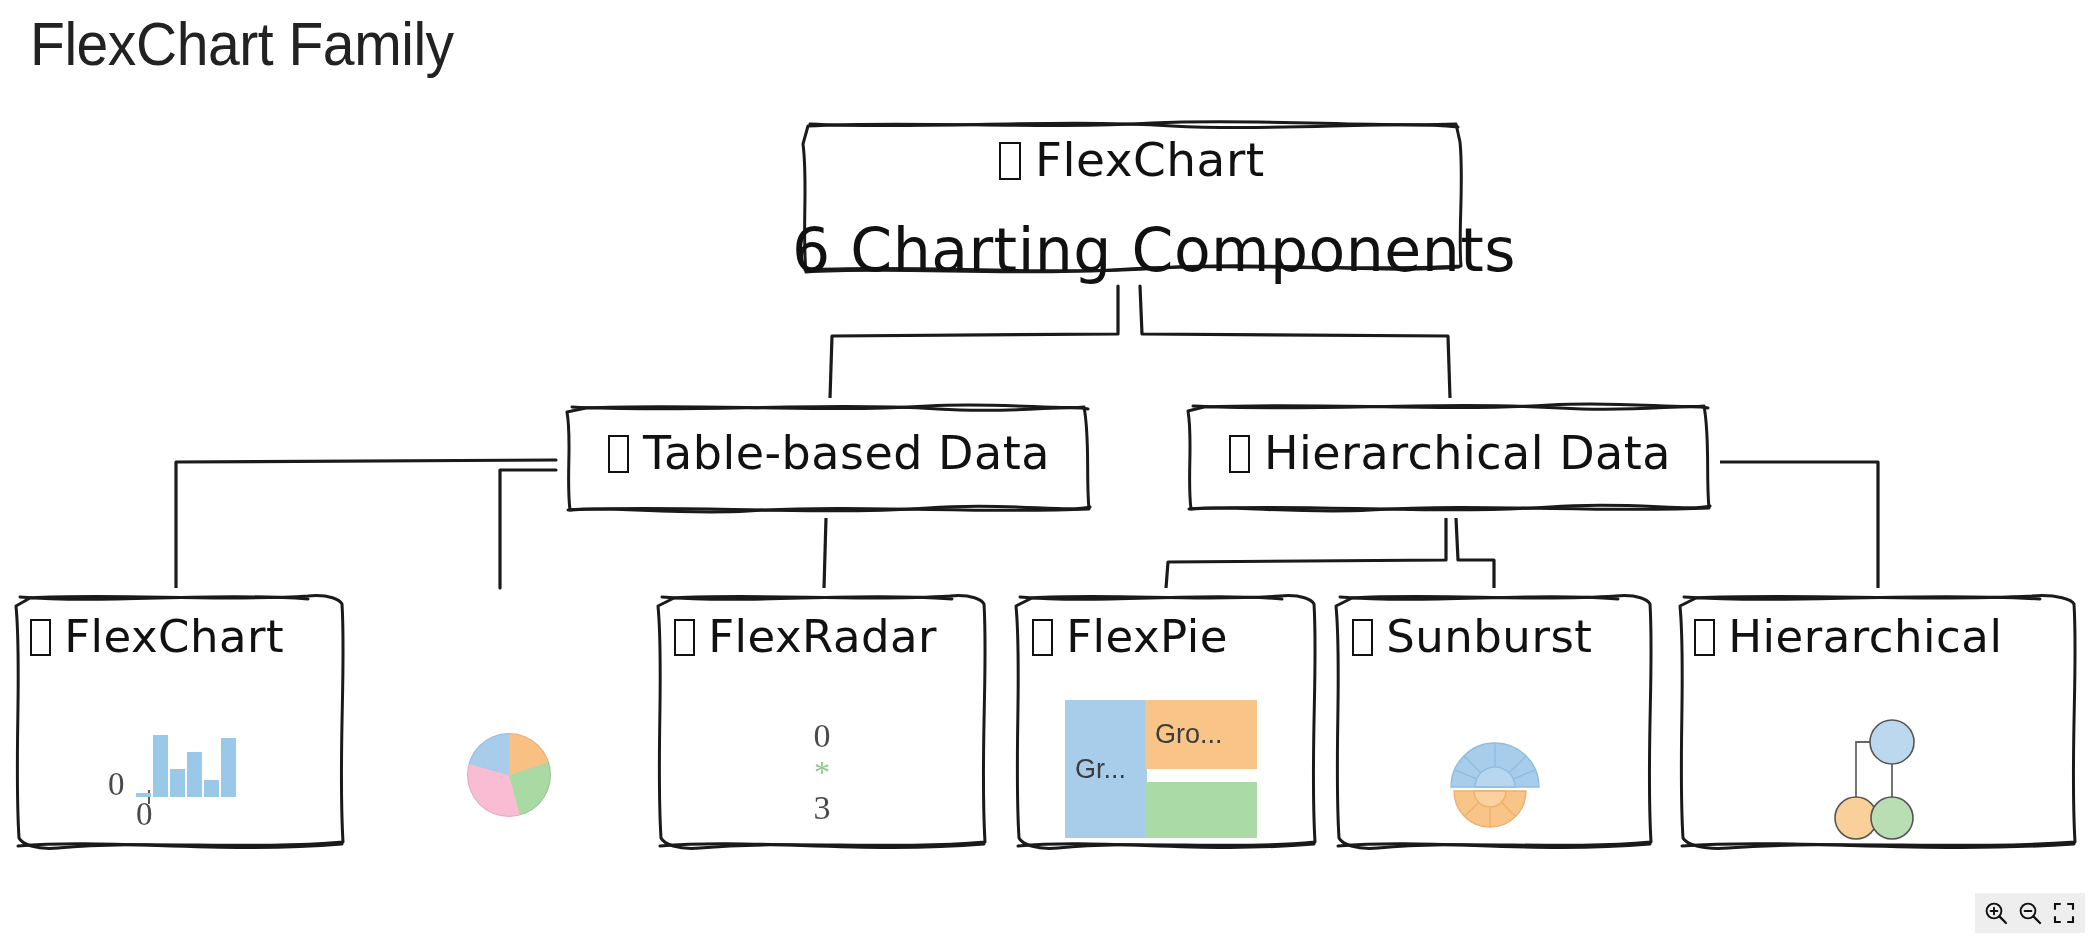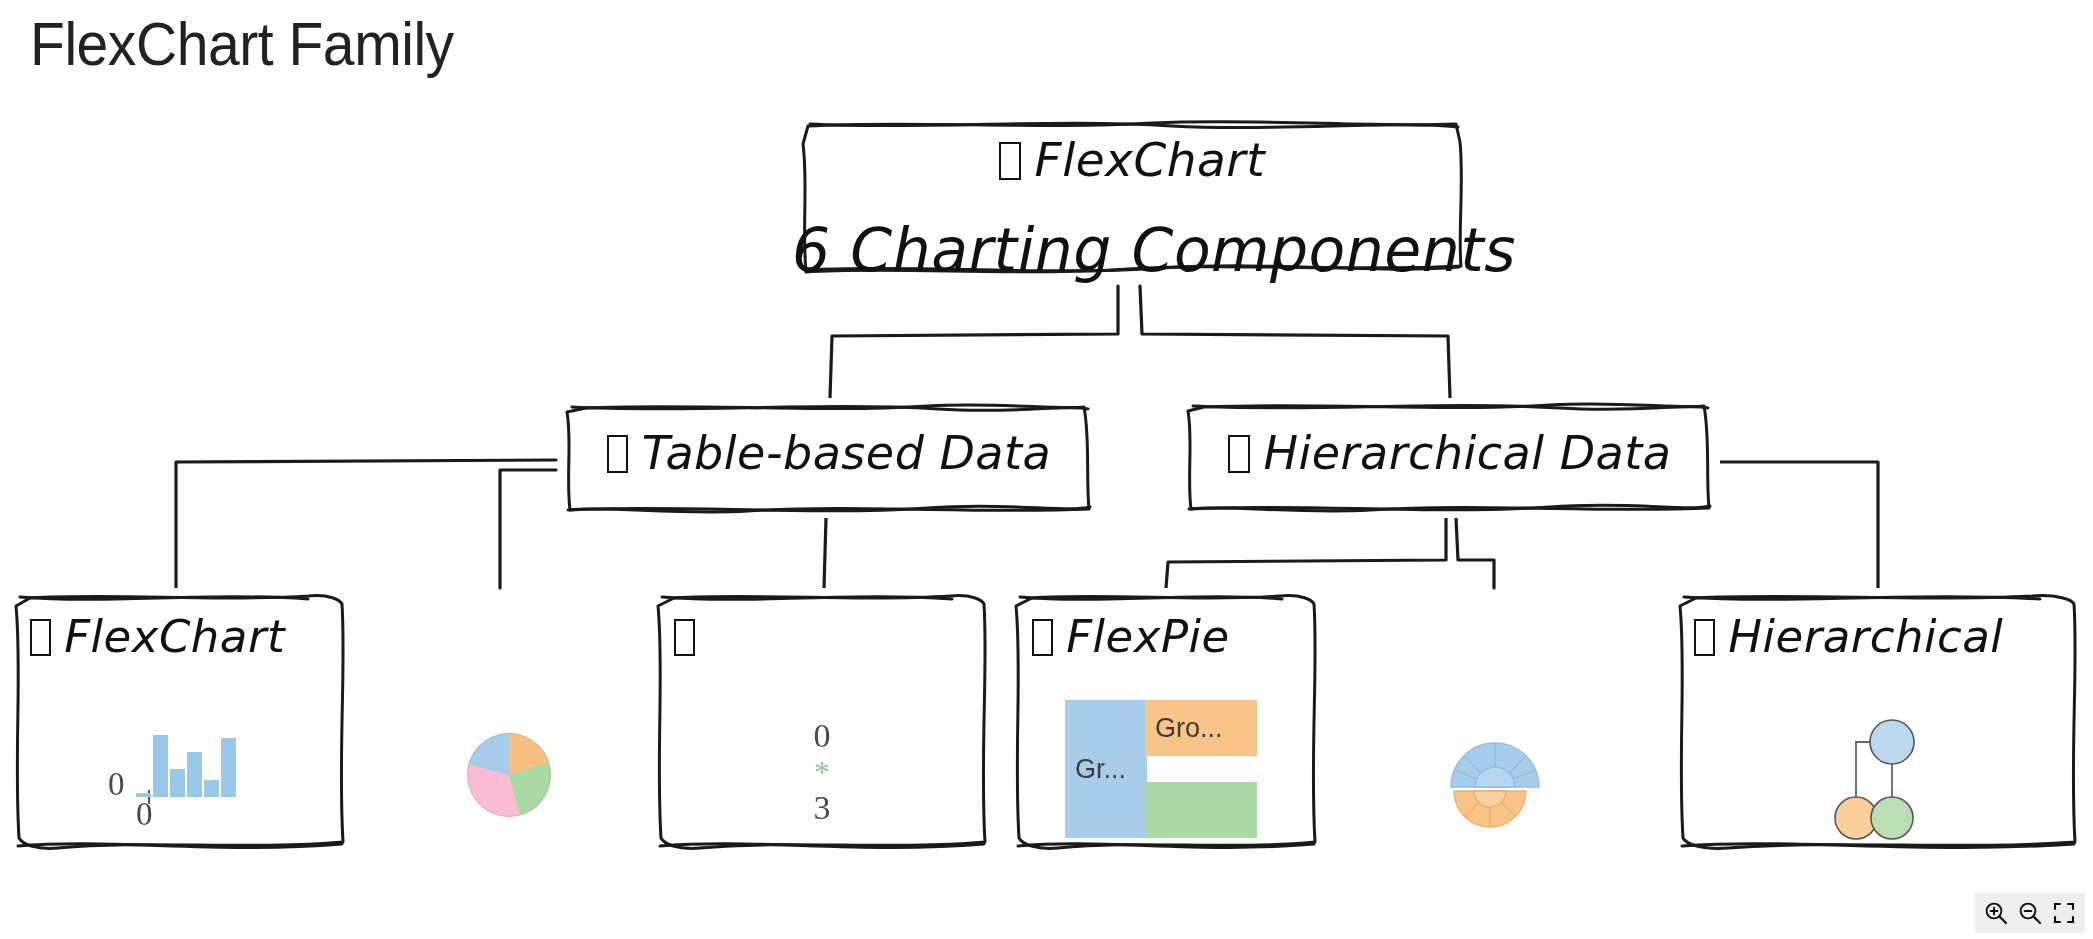--- a/index.html
+++ b/index.html
@@ -36,21 +36,20 @@
     width: 100%; height: 100%;
     pointer-events: none;
   }
   .node-label {
     position: absolute;
     left: 0; right: 0;
     text-align: center;
     font-family: "DejaVu Sans", sans-serif;
     color: #111111;
     white-space: nowrap;
-    font-style: italic;
     font-weight: 500;
     letter-spacing: 0.5px;
   }
   .tofu {
     display: inline-block;
     border: 2.5px solid #111;
     width: 0.46em; height: 0.82em;
     vertical-align: -0.09em;
     margin-right: 0.30em;
     font-style: normal;
@@ -123,21 +122,21 @@
   
   #mini-treemap { left: 1057px; top: 700px; width: 200px; height: 138px; }
   #mini-treemap .tm-cell {
     position: absolute;
     display: flex; align-items: center;
     font-family: "Liberation Sans", sans-serif;
     font-size: 27px; color: #3c3c3c;
     padding-left: 10px;
   }
   #mini-treemap .tm-blue   { left: 8px;    top: 0;   width: 82px;  height: 138px; background: #a8cdeb; align-items: center; }
-  #mini-treemap .tm-orange { left: 88px; top: 0;   width: 112px; height: 56px;  background: #f9c487; align-items: center; }
+  #mini-treemap .tm-orange { left: 88px; top: 0;   width: 112px; height: 69px;  background: #f9c487; align-items: center; }
   #mini-treemap .tm-green  { left: 88px; top: 82px;width: 112px; height: 56px;  background: #aadaa5; }
 
   
   #mini-sunburst { left: 1440px; top: 735px; width: 110px; height: 100px; }
 
   
   #mini-flexdiagram { left: 1830px; top: 710px; width: 140px; height: 130px; }
 
   
   #connectors { position: absolute; left: 0; top: 0; width: 2093px; height: 939px; pointer-events: none; }
@@ -257,21 +256,21 @@
 
   <div class="node leaf" id="node-flexradar">
     <svg class="sketch-border" viewBox="0 0 342 272" preserveAspectRatio="none">
       <g fill="#fff" stroke="#1a1a1a" stroke-width="3" stroke-linejoin="round" stroke-linecap="round">
         <path d="M22,10 C110,5 210,14 298,8 C320,6 330,12 332,16 C336,80 328,170 333,254 C238,262 138,252 48,260 C26,262 12,256 9,250 C4,170 12,80 6,18 Z"></path>
         <path fill="none" d="M10,9 C100,16 200,4 300,11"></path>
         <path fill="none" d="M8,258 C100,250 210,266 332,256"></path>
       </g>
     </svg>
     <div class="node-label">
-      <span class="tofu"></span>
+      <span class="tofu"></span><span>FlexRadar</span>
     </div>
   </div>
   <div class="mini" id="mini-flexradar">
     <div>0</div>
     <div class="star">*</div>
     <div>3</div>
   </div>
 
   <div class="node leaf" id="node-treemap">
     <svg class="sketch-border" viewBox="0 0 312 272" preserveAspectRatio="none">
@@ -284,20 +283,32 @@
     <div class="node-label">
       <span class="tofu"></span><span>FlexPie</span>
     </div>
   </div>
   <div class="mini" id="mini-treemap">
     <div class="tm-cell tm-blue">Gr...</div>
     <div class="tm-cell tm-orange">Gro...</div>
     <div class="tm-cell tm-green"></div>
   </div>
 
+  <div class="node leaf" id="node-sunburst">
+    <svg class="sketch-border" viewBox="0 0 330 272" preserveAspectRatio="none">
+      <g fill="#fff" stroke="#1a1a1a" stroke-width="3" stroke-linejoin="round" stroke-linecap="round">
+        <path d="M22,10 C110,5 200,14 286,8 C308,6 318,12 320,16 C324,80 316,170 321,254 C230,262 135,252 48,260 C26,262 12,256 9,250 C4,170 12,80 6,18 Z"></path>
+        <path fill="none" d="M10,9 C100,16 200,4 288,11"></path>
+        <path fill="none" d="M8,258 C100,250 200,266 320,256"></path>
+      </g>
+    </svg>
+    <div class="node-label">
+      <span class="tofu"></span><span>Sunburst</span>
+    </div>
+  </div>
   <div class="mini" id="mini-sunburst">
     <svg width="110" height="100" viewBox="0 0 110 100">
       <g transform="translate(55,52)">
         <path d="M-44,0 A44,44 0 0 1 44,0 Z" fill="#a8cdeb" stroke="#8fbde0" stroke-width="1.4"></path>
         <path d="M-20,0 A20,20 0 0 1 20,0 Z" fill="#b8d6ef" stroke="#8fbde0" stroke-width="1.4"></path>
         <g stroke="#8fbde0" stroke-width="1.4" fill="none">
           <line x1="-31" y1="-31" x2="-14" y2="-14"></line>
           <line x1="0" y1="-44" x2="0" y2="-20"></line>
           <line x1="31" y1="-31" x2="14" y2="-14"></line>
           <line x1="-40" y1="-17" x2="-18" y2="-8"></line>

